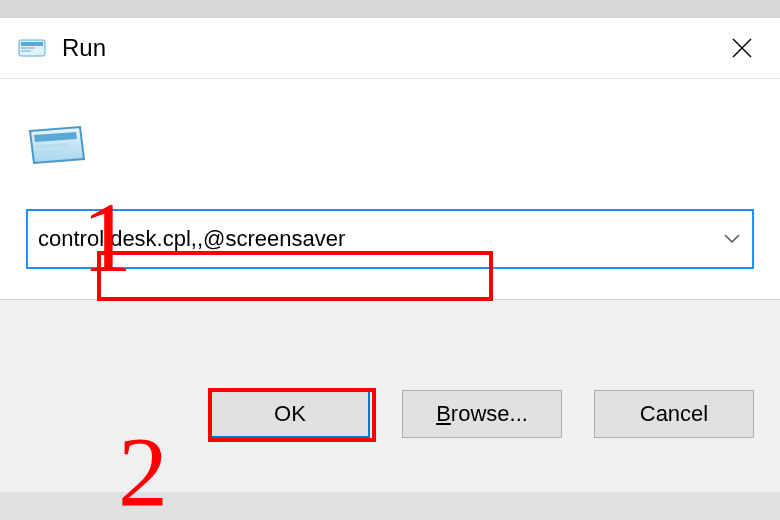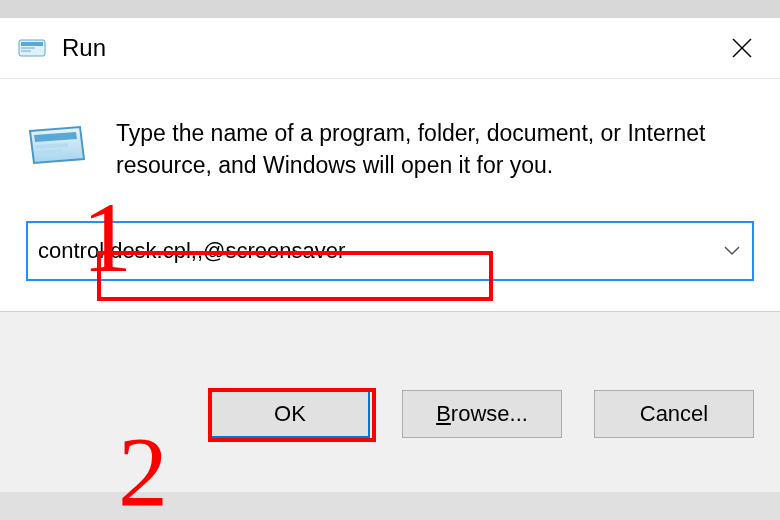--- a/index.html
+++ b/index.html
@@ -203,21 +203,20 @@
               <stop offset="0" stop-color="#e8f4fb"></stop>
               <stop offset="1" stop-color="#a5d5ef"></stop>
             </linearGradient>
           </defs>
           <path d="M4 10 L54 6 L58 38 L8 42 Z" fill="url(#g1)" stroke="#4a98c8" stroke-width="2"></path>
           <path d="M8 14 L50 11 L51 18 L9 21 Z" fill="#5aa8d6"></path>
           <path d="M9 24 L42 22 L42.5 26 L9.5 28 Z" fill="#b8dcef"></path>
           <path d="M10 30 L36 28 L36.5 32 L10.5 34 Z" fill="#b8dcef"></path>
         </svg>
       </span>
-      <div class="desc-text">Type the name of a program, folder, document, or Internet resource, and Windows will open it for you.</div>
     </div>
 
     <div class="open-row">
       <div class="combo">
         <input class="combo-input" type="text" value="control desk.cpl,,@screensaver" style="">
         <div class="combo-arrow">
           <svg viewBox="0 0 16 10">
             <polyline points="1,1 8,8 15,1" fill="none" stroke="#555" stroke-width="1.5"></polyline>
           </svg>
         </div>

